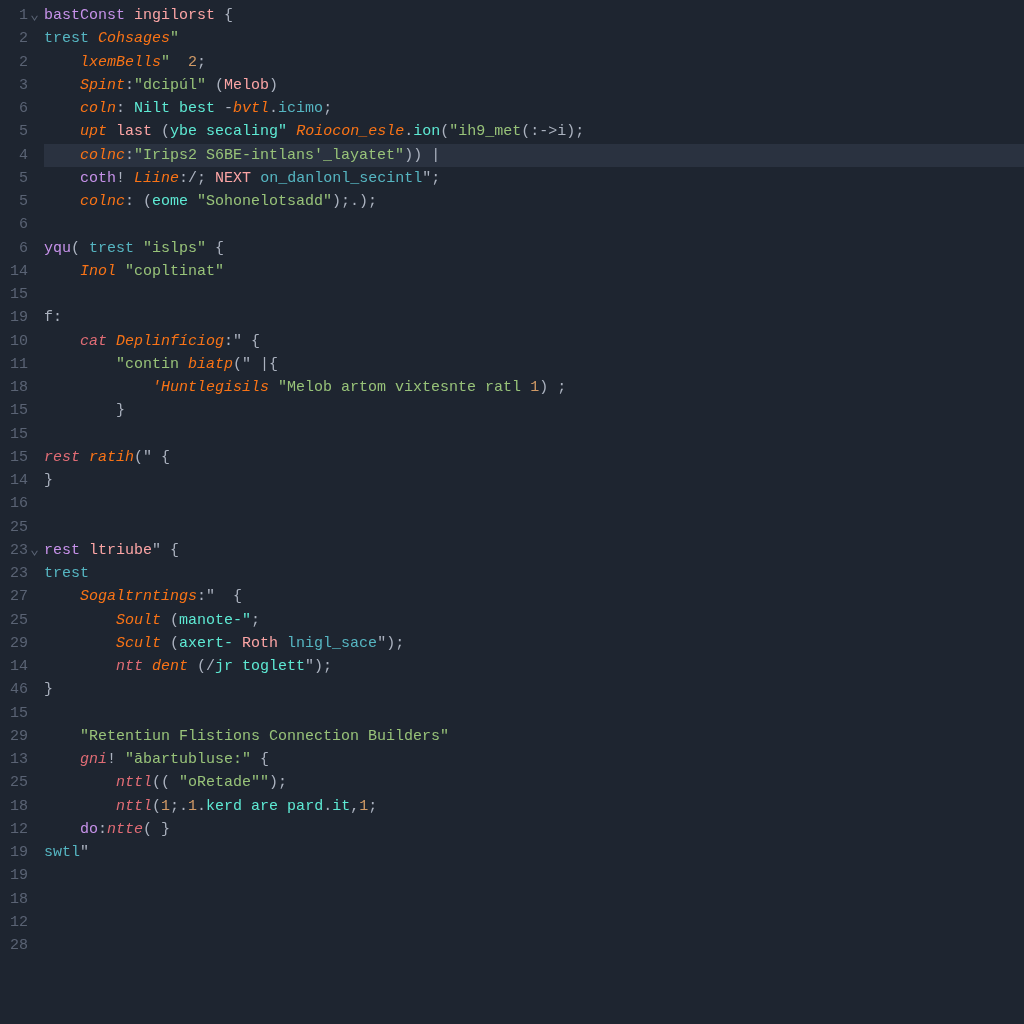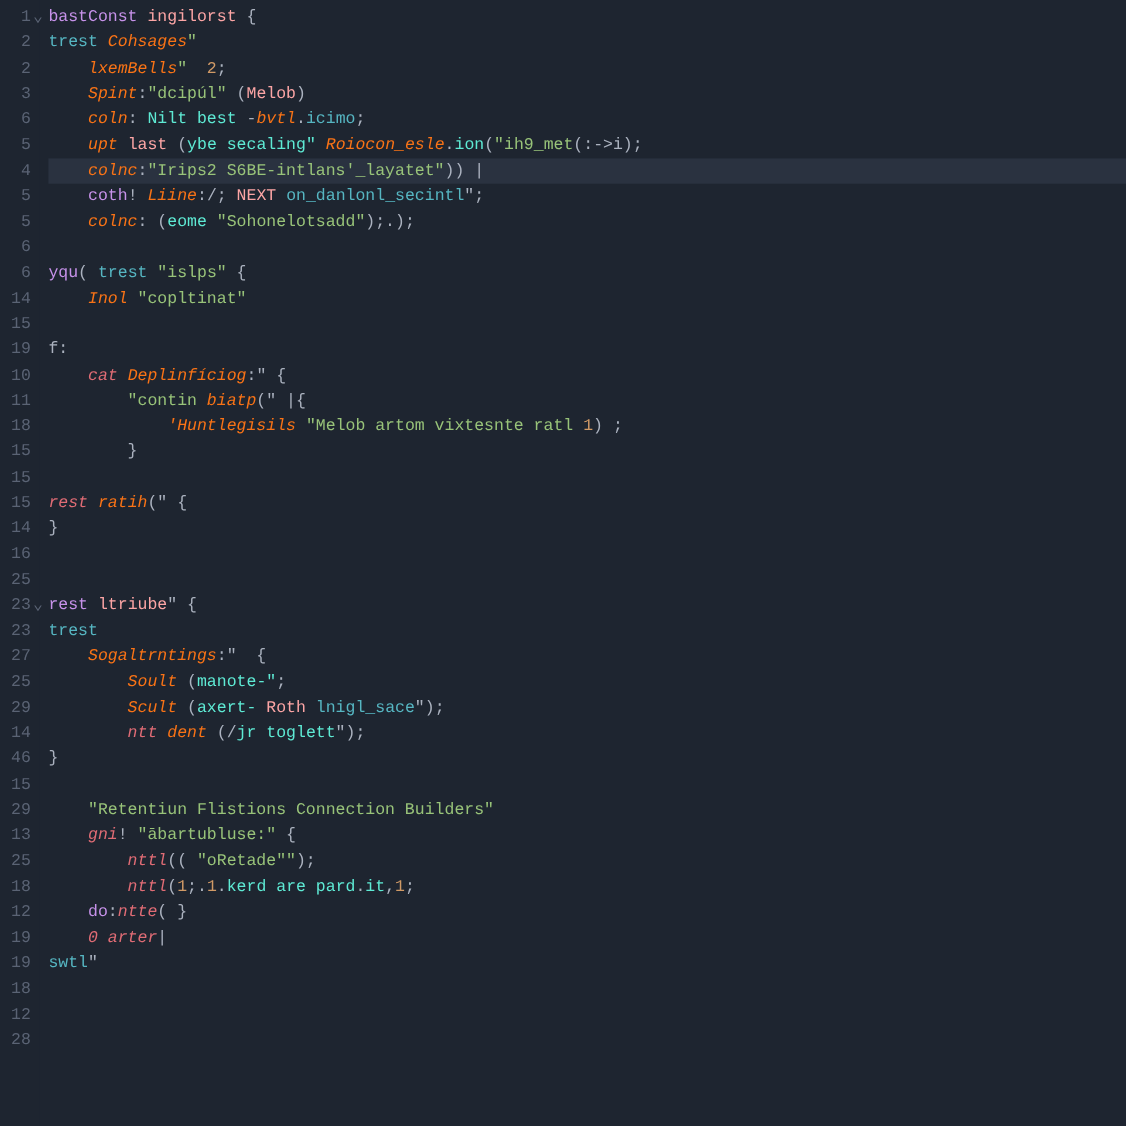--- a/index.html
+++ b/index.html
@@ -134,16 +134,15 @@
       <div class="line"><span>        </span><span class="tk-fn">Soult</span><span class="tk-plain"> </span><span class="tk-punct">(</span><span class="tk-plain">manote-"</span><span class="tk-punct">;</span></div>
       <div class="line"><span>        </span><span class="tk-fn">Scult</span><span class="tk-plain"> </span><span class="tk-punct">(</span><span class="tk-plain">axert- </span><span class="tk-def">Roth</span><span class="tk-plain"> </span><span class="tk-teal">lnigl_sace</span><span class="tk-punct">");</span></div>
       <div class="line"><span>        </span><span class="tk-keyword2">ntt</span><span class="tk-plain"> </span><span class="tk-fn">dent</span><span class="tk-plain"> </span><span class="tk-punct">(/</span><span class="tk-plain">jr toglett</span><span class="tk-punct">");</span></div>
       <div class="line"><span></span><span class="tk-punct">}</span></div>
       <div class="line"><span></span></div>
       <div class="line"><span>    </span><span class="tk-string">"Retentiun Flistions Connection Builders"</span></div>
       <div class="line"><span>    </span><span class="tk-keyword2">gni</span><span class="tk-punct">! </span><span class="tk-string">"ābartubluse:"</span><span class="tk-plain"> </span><span class="tk-punct">{</span></div>
       <div class="line"><span>        </span><span class="tk-keyword2">nttl</span><span class="tk-punct">(( </span><span class="tk-string">"oRetade""</span><span class="tk-punct">);</span></div>
       <div class="line"><span>        </span><span class="tk-keyword2">nttl</span><span class="tk-punct">(</span><span class="tk-number">1</span><span class="tk-punct">;.</span><span class="tk-number">1</span><span class="tk-punct">.</span><span class="tk-plain">kerd are pard</span><span class="tk-punct">.</span><span class="tk-plain">it</span><span class="tk-punct">,</span><span class="tk-number">1</span><span class="tk-punct">;</span></div>
       <div class="line"><span>    </span><span class="tk-keyword">do</span><span class="tk-punct">:</span><span class="tk-keyword2">ntte</span><span class="tk-punct">( }</span></div>
-      <div class="line"><span>    </span><span class="tk-keyword2">0 arter</span><span class="tk-punct">|</span></div>
       <div class="line"><span></span><span class="tk-teal">swtl</span><span class="tk-punct">"</span></div>
     </div>
 </div>
 
 </body></html>

